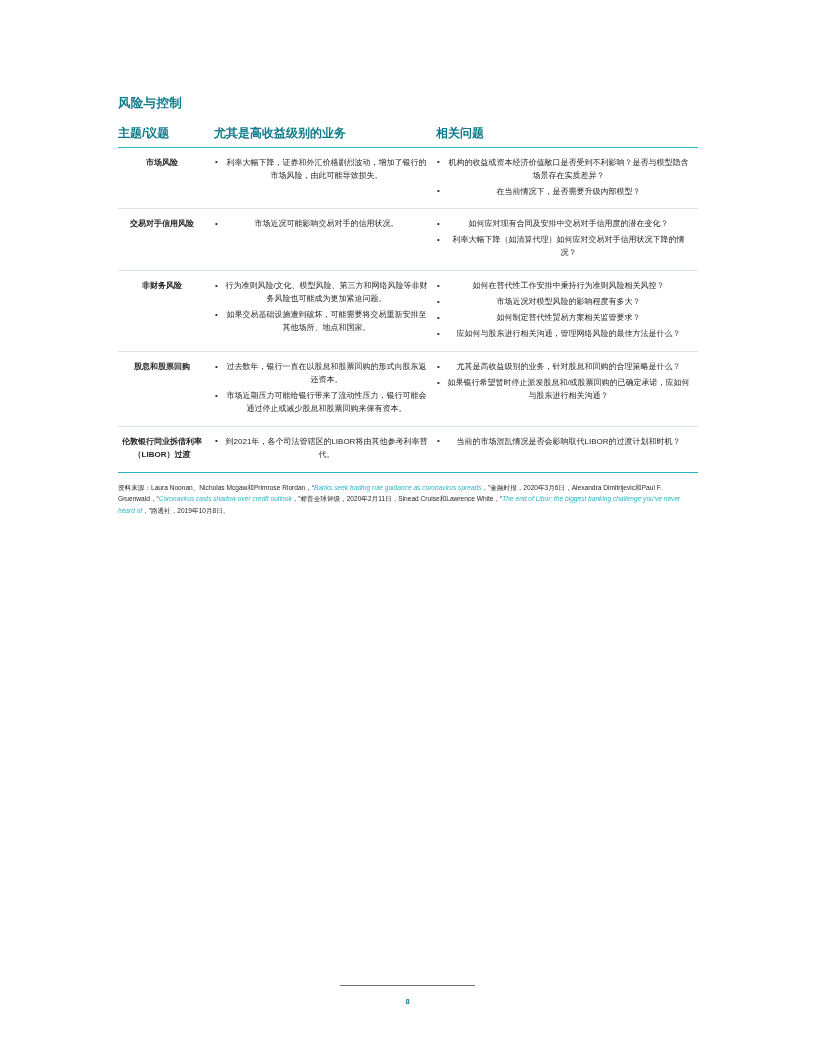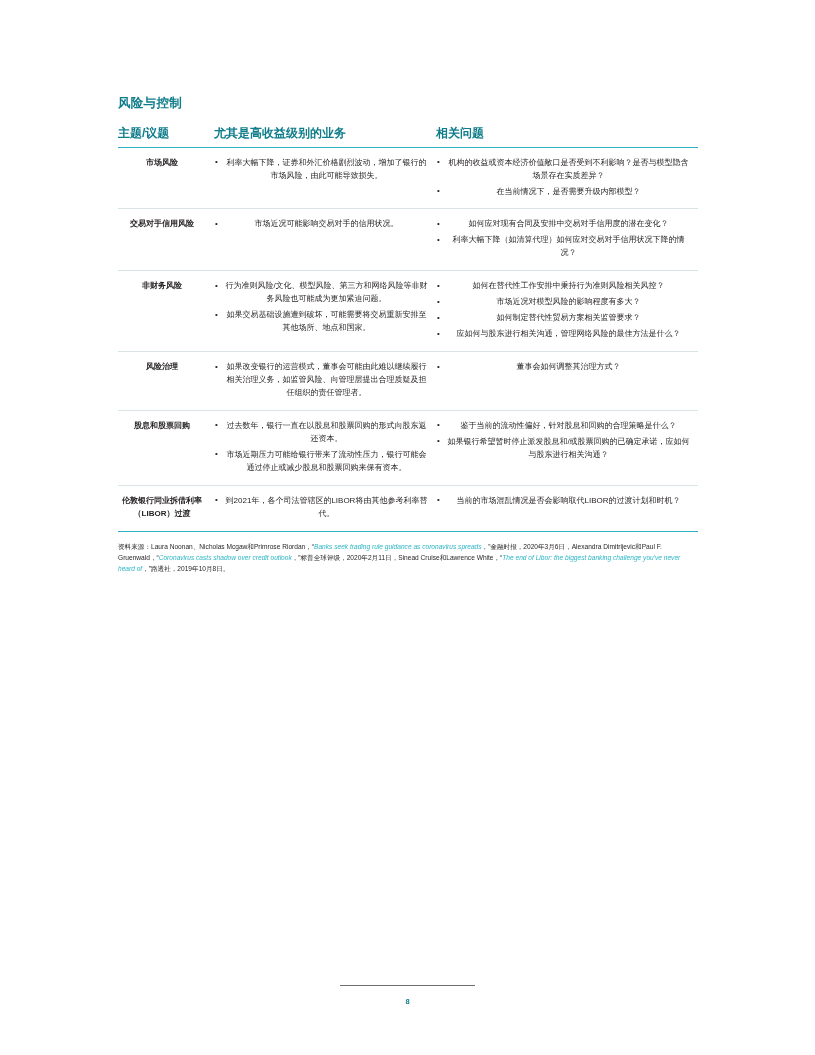--- a/index.html
+++ b/index.html
@@ -184,45 +184,32 @@
           <td>
             <ul class="bl">
               <li>如何在替代性工作安排中秉持行为准则风险相关风控？</li>
               <li>市场近况对模型风险的影响程度有多大？</li>
               <li>如何制定替代性贸易方案相关监管要求？</li>
               <li>应如何与股东进行相关沟通，管理网络风险的最佳方法是什么？</li>
             </ul>
           </td>
         </tr>
 
-        <tr>
-          <td class="topic">风险治理</td>
-          <td>
-            <ul class="bl">
-              <li>如果改变银行的运营模式，董事会可能由此难以继续履行相关治理义务，如监管风险、向管理层提出合理质疑及担任组织的责任管理者。</li>
-            </ul>
-          </td>
-          <td>
-            <ul class="bl">
-              <li>董事会如何调整其治理方式？</li>
-            </ul>
-          </td>
-        </tr>
 
         <tr>
           <td class="topic">股息和股票回购</td>
           <td>
             <ul class="bl">
               <li>过去数年，银行一直在以股息和股票回购的形式向股东返还资本。</li>
               <li>市场近期压力可能给银行带来了流动性压力，银行可能会通过停止或减少股息和股票回购来保有资本。</li>
             </ul>
           </td>
           <td>
             <ul class="bl">
-              <li>鉴于当前的流动性偏好，针对股息和回购的合理策略是什么？</li>
+              <li>尤其是高收益级别的业务，针对股息和回购的合理策略是什么？</li>
               <li>如果银行希望暂时停止派发股息和/或股票回购的已确定承诺，应如何与股东进行相关沟通？</li>
             </ul>
           </td>
         </tr>
 
 
         <tr>
           <td class="topic">伦敦银行同业拆借利率（LIBOR）过渡</td>
           <td>
             <ul class="bl">

